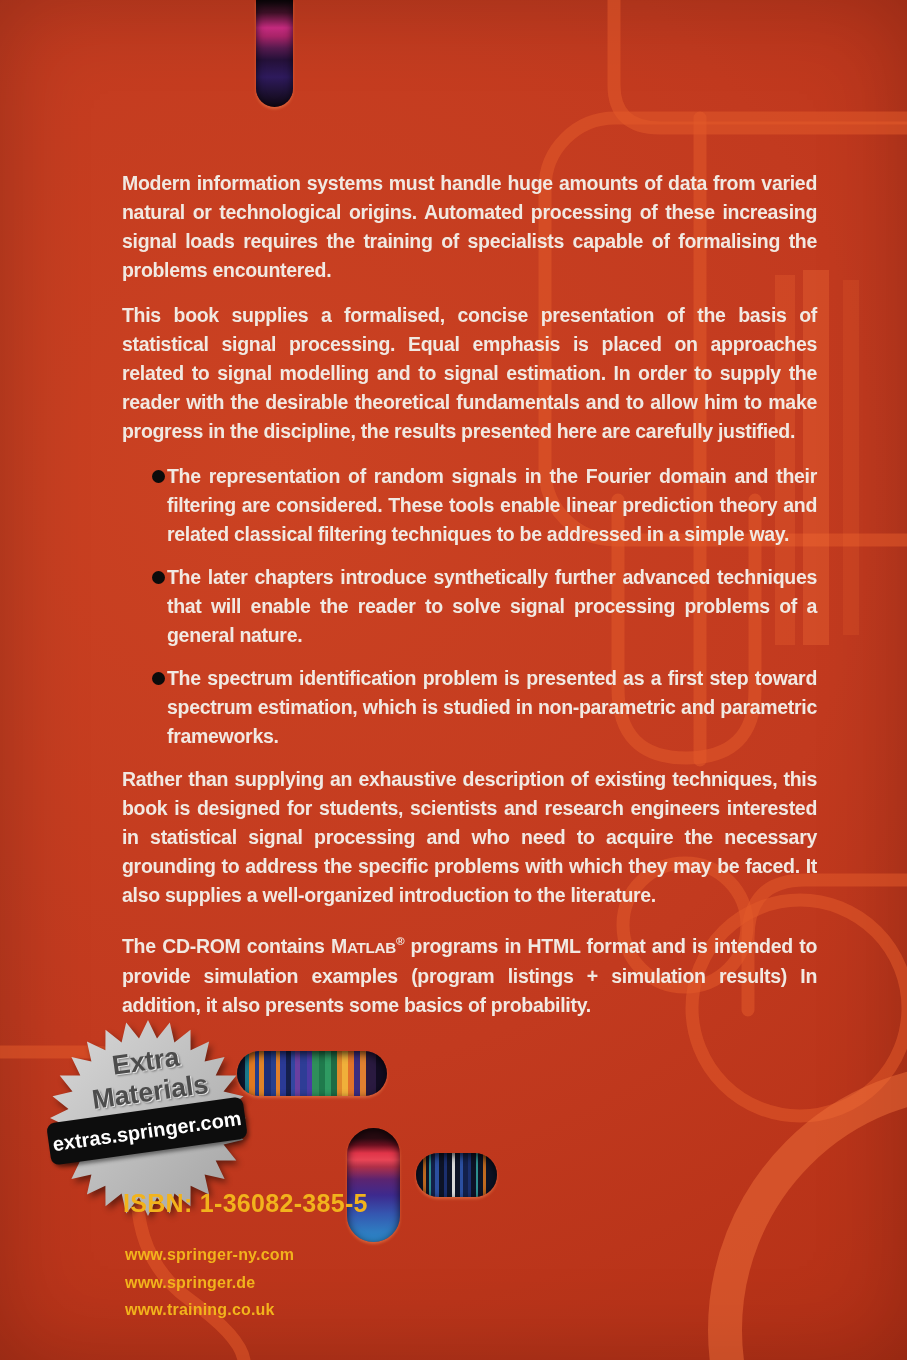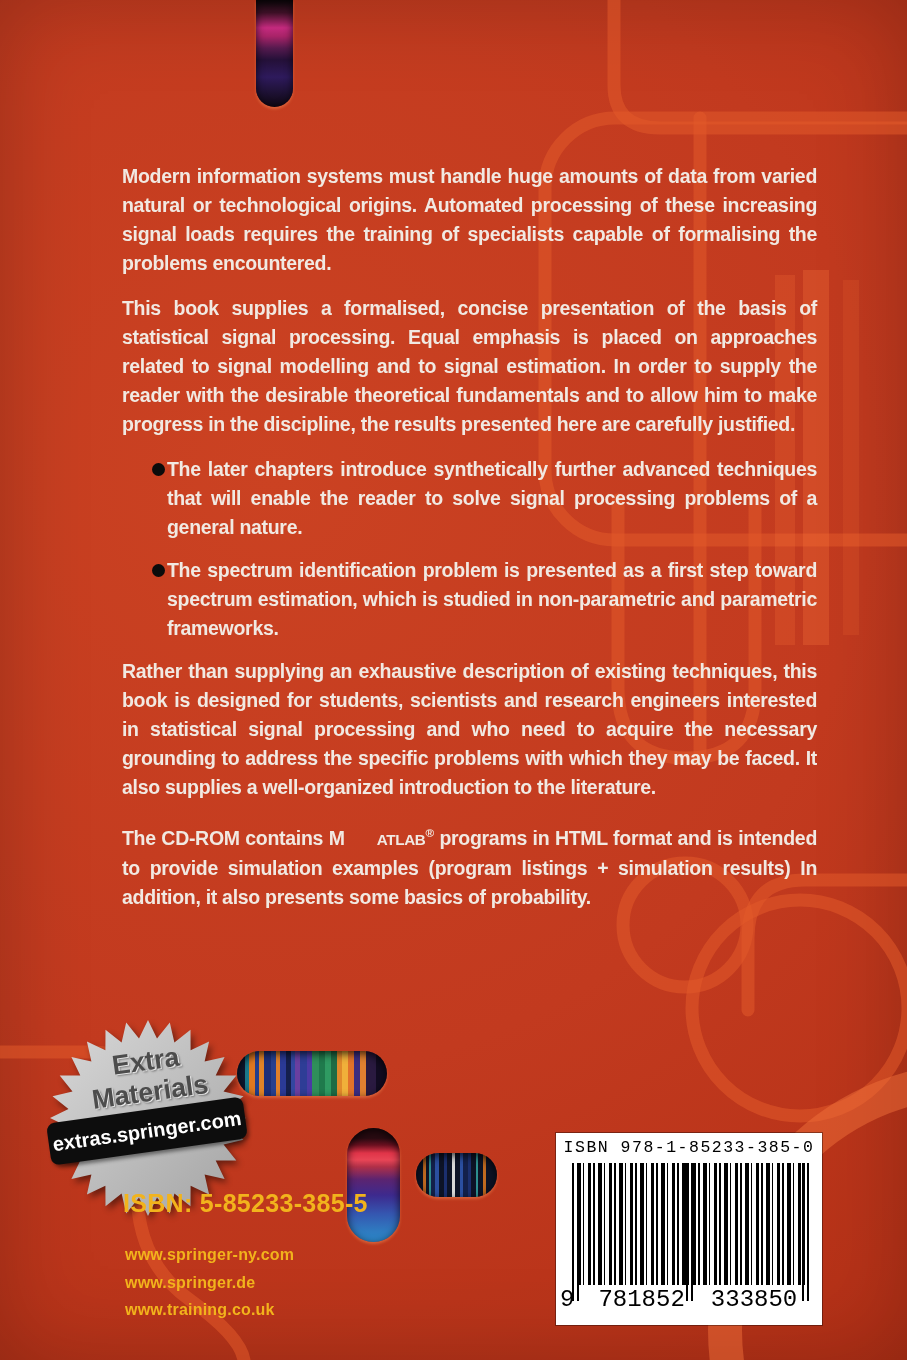--- a/index.html
+++ b/index.html
@@ -24,31 +24,31 @@
   .slot-vpill{
     left:347px;top:1128px;width:53px;height:114px;border-radius:27px;
     background:linear-gradient(180deg,#2a0b12 0%,#2a0b12 9%,#6b1020 15%,#e03448 22%,#e84556 28%,#b03048 34%,#5c2470 45%,#3d2a8e 59%,#3556b0 75%,#2f7ac0 90%,#2b86c8 100%);
   }
   .slot-small{
     left:416px;top:1153px;width:81px;height:44px;border-radius:22px;
     background:linear-gradient(90deg,#0d1326 0% 9%,#c06a20 9% 12%,#0d1326 12% 16%,#2d8f8f 16% 19%,#13204a 19% 24%,#2b4fa0 24% 28%,#0d1326 28% 34%,#1b2f6e 34% 38%,#0d1326 38% 44%,#d8d8d8 44% 48%,#0d1326 48% 54%,#2b4fa0 54% 58%,#13204a 58% 64%,#1b2f6e 64% 68%,#0d1326 68% 74%,#2d8f8f 74% 77%,#0d1326 77% 83%,#c06a20 83% 86%,#0d1326 86% 100%);
   }
   
   .copy{
-    position:absolute;left:122px;top:162px;width:695px;
+    position:absolute;left:122px;top:169px;width:695px;
     color:#f1e9e2;font-size:19.5px;line-height:29px;font-weight:700;letter-spacing:-0.3px;
     text-align:justify;text-align-last:left;
   }
   .copy p{margin:0 0 16px 0;}
   .copy .last{margin-bottom:0;}
   .bullets{margin:0 0 12px 0;padding:0;list-style:none;}
   .bullets li{display:flex;margin:0 0 14px 0;}
   .bullet-dot{flex:0 0 13px;width:13px;height:13px;border-radius:50%;background:#0b0b0b;margin:8px 2px 0 30px;}
   .bullet-text{flex:1;text-align:justify;text-align-last:left;}
-  .sc{font-size:0.78em;padding-left:32px;}
+  .sc{font-size:0.78em;}
   .reg{font-size:0.6em;vertical-align:super;}
   
   .badge{position:absolute;left:46px;top:1016px;width:204px;height:204px;}
   .badge svg{position:absolute;left:0;top:0;filter:drop-shadow(3px 4px 3px rgba(0,0,0,.45));}
   .badge-text{
     position:absolute;left:0;top:30px;width:204px;text-align:center;transform:rotate(-8deg);
     color:#4c4c4c;font-weight:700;font-size:27px;line-height:31px;
     text-shadow:1px 1px 0 #e9e9e9, 2px 2px 2px rgba(0,0,0,.35);
   }
   .badge-ribbon{
@@ -111,20 +111,24 @@
   <div class="slot slot-strip"></div>
   <div class="slot slot-vpill"></div>
   <div class="slot slot-small"></div>
 
   <div class="copy">
     <p>Modern information systems must handle huge amounts of data from varied natural or technological origins. Automated processing of these increasing signal loads requires the training of specialists capable of formalising the problems encountered.</p>
     <p>This book supplies a formalised, concise presentation of the basis of statistical signal processing. Equal emphasis is placed on approaches related to signal modelling and to signal estimation. In order to supply the reader with the desirable theoretical fundamentals and to allow him to make progress in the discipline, the results presented here are carefully justified.</p>
     <ul class="bullets">
       <li>
         <span class="bullet-dot"></span>
+        <span class="bullet-text">The representation of random signals in the Fourier domain and their filtering are considered. These tools enable linear prediction theory and related classical filtering techniques to be addressed in a simple way.</span>
+      </li>
+      <li>
+        <span class="bullet-dot"></span>
         <span class="bullet-text">The later chapters introduce synthetically further advanced techniques that will enable the reader to solve signal processing problems of a general nature.</span>
       </li>
       <li>
         <span class="bullet-dot"></span>
         <span class="bullet-text">The spectrum identification problem is presented as a first step toward spectrum estimation, which is studied in non-parametric and parametric frameworks.</span>
       </li>
     </ul>
     <p>Rather than supplying an exhaustive description of existing techniques, this book is designed for students, scientists and research engineers interested in statistical signal processing and who need to acquire the necessary grounding to address the specific problems with which they may be faced. It also supplies a well-organized introduction to the literature.</p>
     <p class="last"><span>The CD-ROM contains </span><span>M</span><span class="sc">ATLAB</span><span class="reg">®</span><span> programs in HTML format and is intended to provide simulation examples (program listings + simulation results) In addition, it also presents some basics of probability.</span></p>
   </div>
@@ -139,36 +143,21 @@
       </defs>
       <polygon id="star-poly" fill="url(#starg)" points="102.0,4.0 111.0,22.5 123.8,6.5 128.4,26.5 144.5,13.7 144.6,34.3 163.1,25.4 158.6,45.4 178.6,40.9 169.7,59.4 190.3,59.5 177.5,75.6 197.5,80.2 181.5,93.0 200.0,102.0 181.5,111.0 197.5,123.8 177.5,128.4 190.3,144.5 169.7,144.6 178.6,163.1 158.6,158.6 163.1,178.6 144.6,169.7 144.5,190.3 128.4,177.5 123.8,197.5 111.0,181.5 102.0,200.0 93.0,181.5 80.2,197.5 75.6,177.5 59.5,190.3 59.4,169.7 40.9,178.6 45.4,158.6 25.4,163.1 34.3,144.6 13.7,144.5 26.5,128.4 6.5,123.8 22.5,111.0 4.0,102.0 22.5,93.0 6.5,80.2 26.5,75.6 13.7,59.5 34.3,59.4 25.4,40.9 45.4,45.4 40.9,25.4 59.4,34.3 59.5,13.7 75.6,26.5 80.2,6.5 93.0,22.5"></polygon>
     </svg>
     <div class="badge-text">
       <div>Extra</div>
       <div>Materials</div>
     </div>
     <div class="badge-ribbon">extras.springer.com</div>
   </div>
 
-  <div class="isbn-line">ISBN: 5-85233-385-5</div>
+  <div class="isbn-line">ISBN: 1-36082-385-5</div>
   <div class="websites">
     <div>www.springer-ny.com</div>
     <div>www.springer.de</div>
     <div>www.training.co.uk</div>
   </div>
 
-  <div class="barcode">
-    <div class="bc-isbn">ISBN 978-1-85233-385-0</div>
-    <div class="bc-bars"></div>
-    <div class="bc-guard g1"></div>
-    <div class="bc-guard g2"></div>
-    <div class="bc-guard g3"></div>
-    <div class="bc-guard g4"></div>
-    <div class="bc-guard g5"></div>
-    <div class="bc-guard g6"></div>
-    <div class="bc-num">
-      <span class="bc-n1">9</span>
-      <span class="bc-n2">781852</span>
-      <span class="bc-n3">333850</span>
-    </div>
-  </div>
 
 </div>
 
 </body></html>

